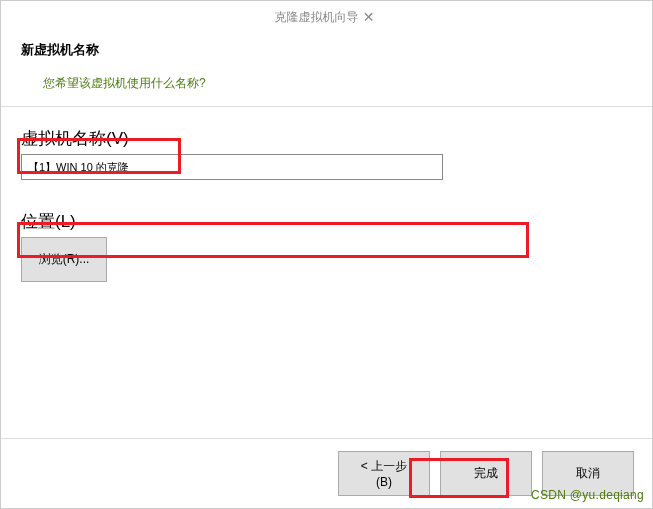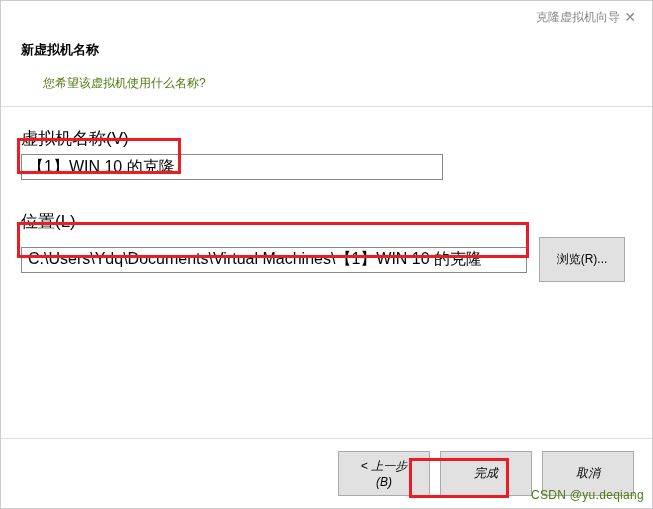--- a/index.html
+++ b/index.html
@@ -10,21 +10,21 @@
     width: 653px;
     height: 509px;
     overflow: hidden;
     position: relative;
     border: 1px solid #ccc;
   }
   .titlebar {
     height: 32px;
     display: flex;
     align-items: center;
-    justify-content: flex-end;
+    justify-content: center;
     padding: 0 12px;
     color: #888;
   }
   .titlebar-title { font-size: 12px; }
   .close-icon {
     font-size: 14px;
     color: #888;
     cursor: pointer;
     width: 20px;
     text-align: center;
@@ -50,21 +50,21 @@
   .field-label {
     font-size: 17px;
     color: #000;
     margin-bottom: 4px;
   }
   .text-input {
     width: 422px;
     height: 26px;
     border: 1px solid #888;
     padding: 2px 6px;
-    font-size: 16px;
+    font-size: 11px;
     font-family: inherit;
     background: #fff;
   }
   .row-name { margin-bottom: 30px; }
   .row-loc { margin-bottom: 8px; }
   .loc-row {
     display: flex;
     align-items: center;
     gap: 12px;
   }
@@ -84,21 +84,21 @@
     bottom: 0;
     left: 0;
     right: 0;
     border-top: 1px solid #ddd;
     padding: 12px 18px;
     display: flex;
     justify-content: flex-end;
     gap: 10px;
     background: #fff;
   }
-  .btn-footer { width: 92px; font-style: italic; }
+  .btn-footer { width: 92px; }
   .red-box {
     position: absolute;
     border: 3px solid #ec1c24;
     pointer-events: none;
   }
   .watermark {
     position: absolute;
     right: 8px;
     bottom: 6px;
     font-size: 12px;
@@ -122,21 +122,20 @@
 <div class="content">
 
   <div class="row-name">
     <div class="field-label">虚拟机名称(V)</div>
     <input type="text" class="text-input" value="【1】WIN 10 的克隆" style="">
   </div>
 
   <div class="row-loc">
     <div class="field-label">位置(L)</div>
     <div class="loc-row">
-      <input type="text" class="text-input loc-input" value="C:\Users\Ydq\Documents\Virtual Machines\【1】WIN 10 的克隆" style="">
       <button class="btn">浏览(R)...</button>
     </div>
   </div>
 
 </div>
 
 <div class="footer">
   <button class="btn btn-footer">&lt; 上一步(B)</button>
   <button class="btn btn-footer">完成</button>
   <button class="btn btn-footer">取消</button>

